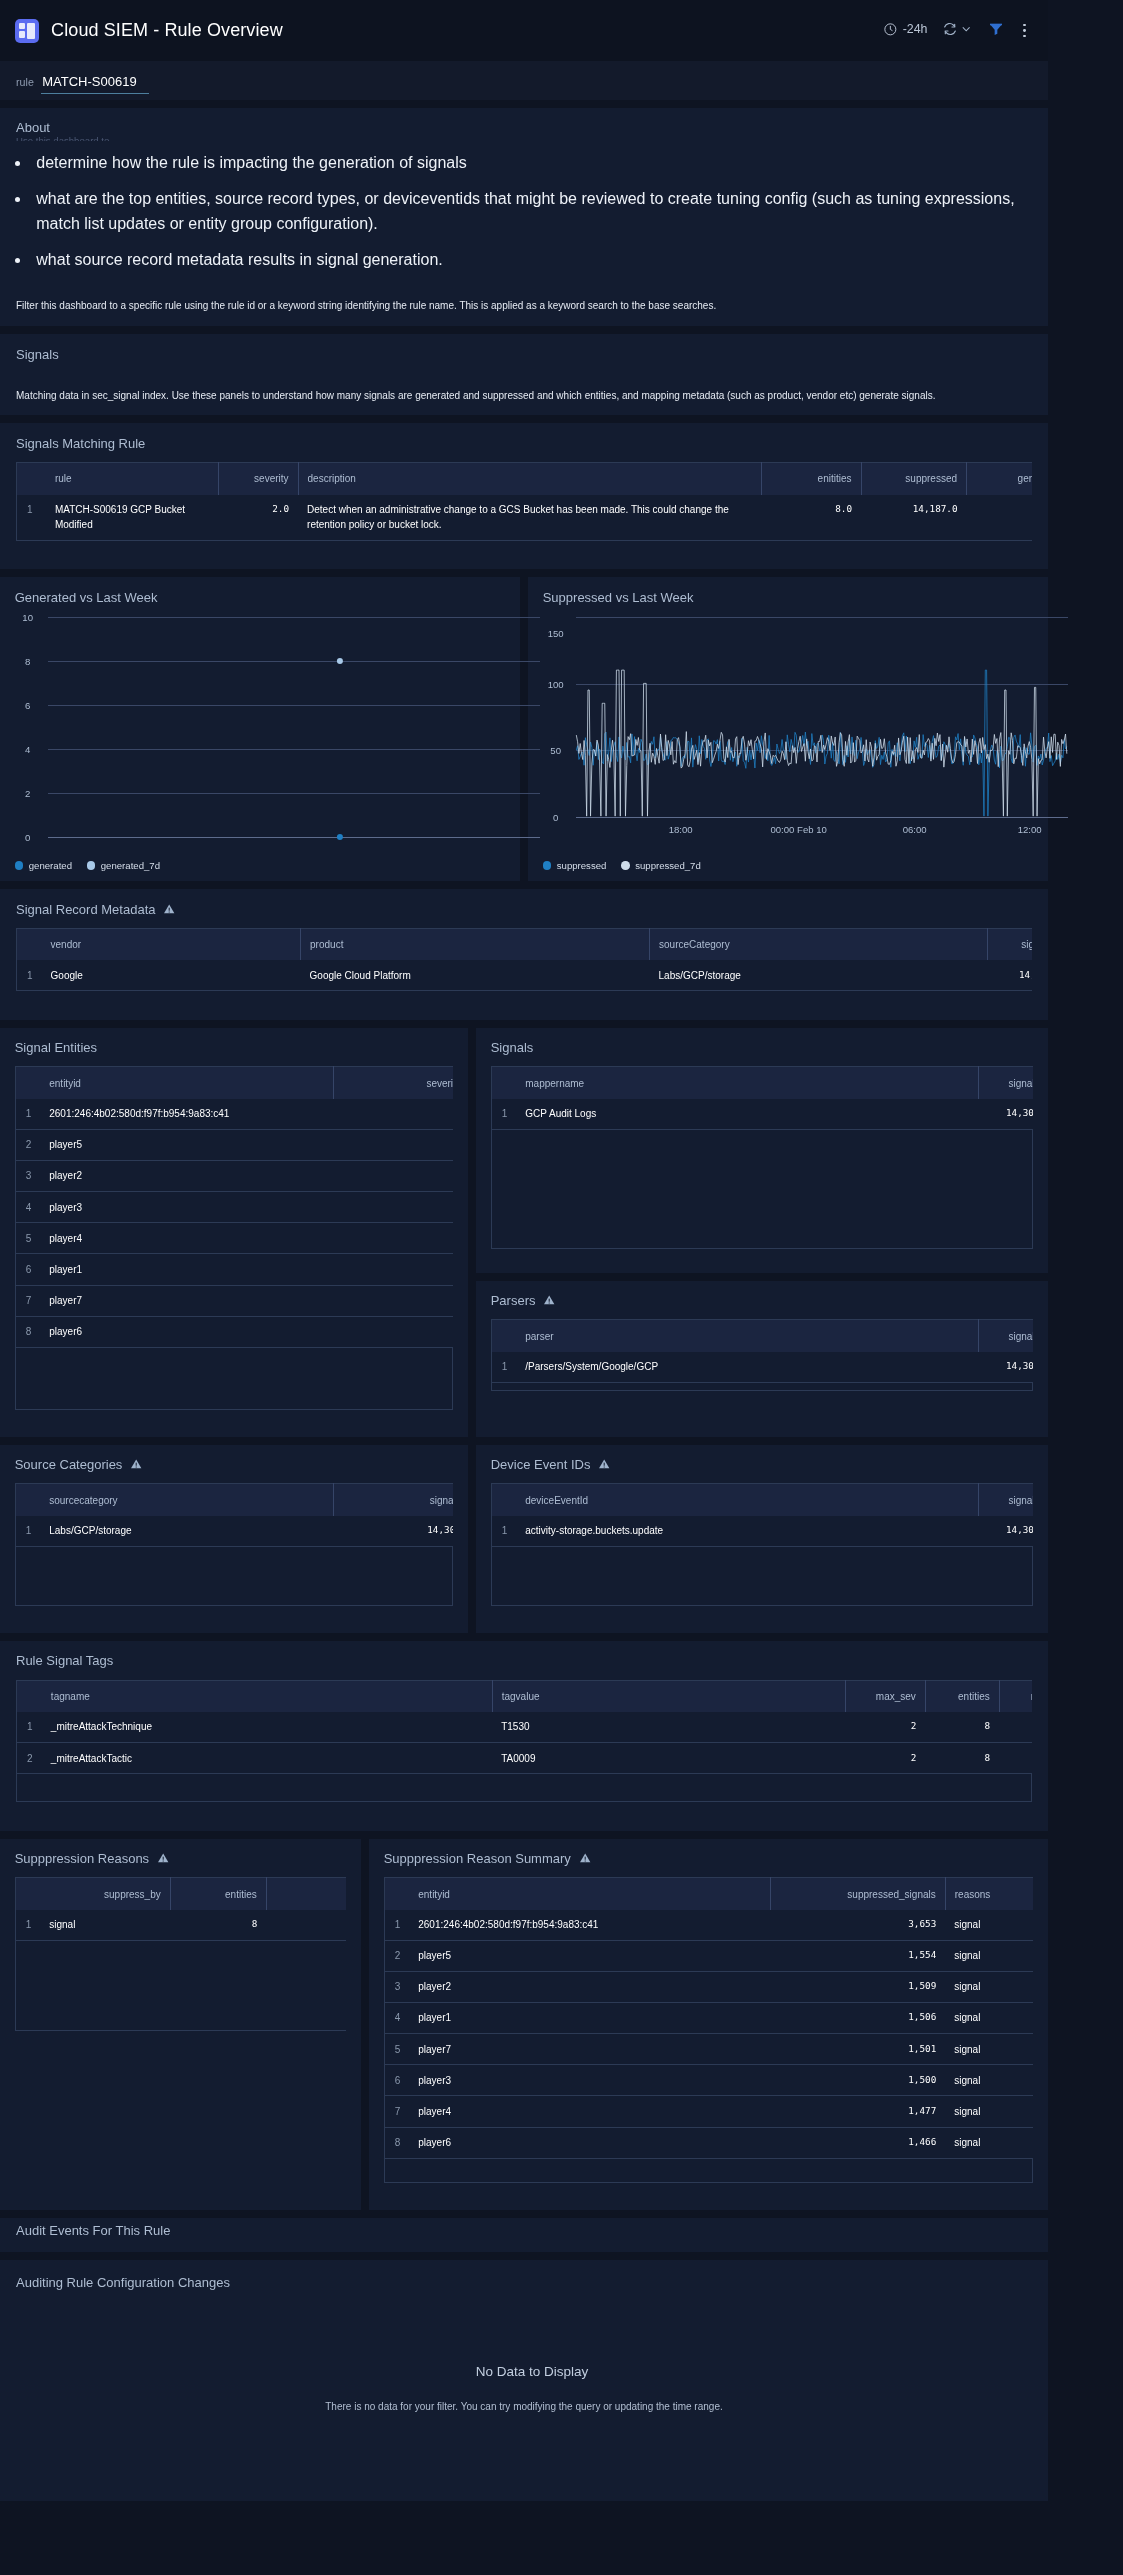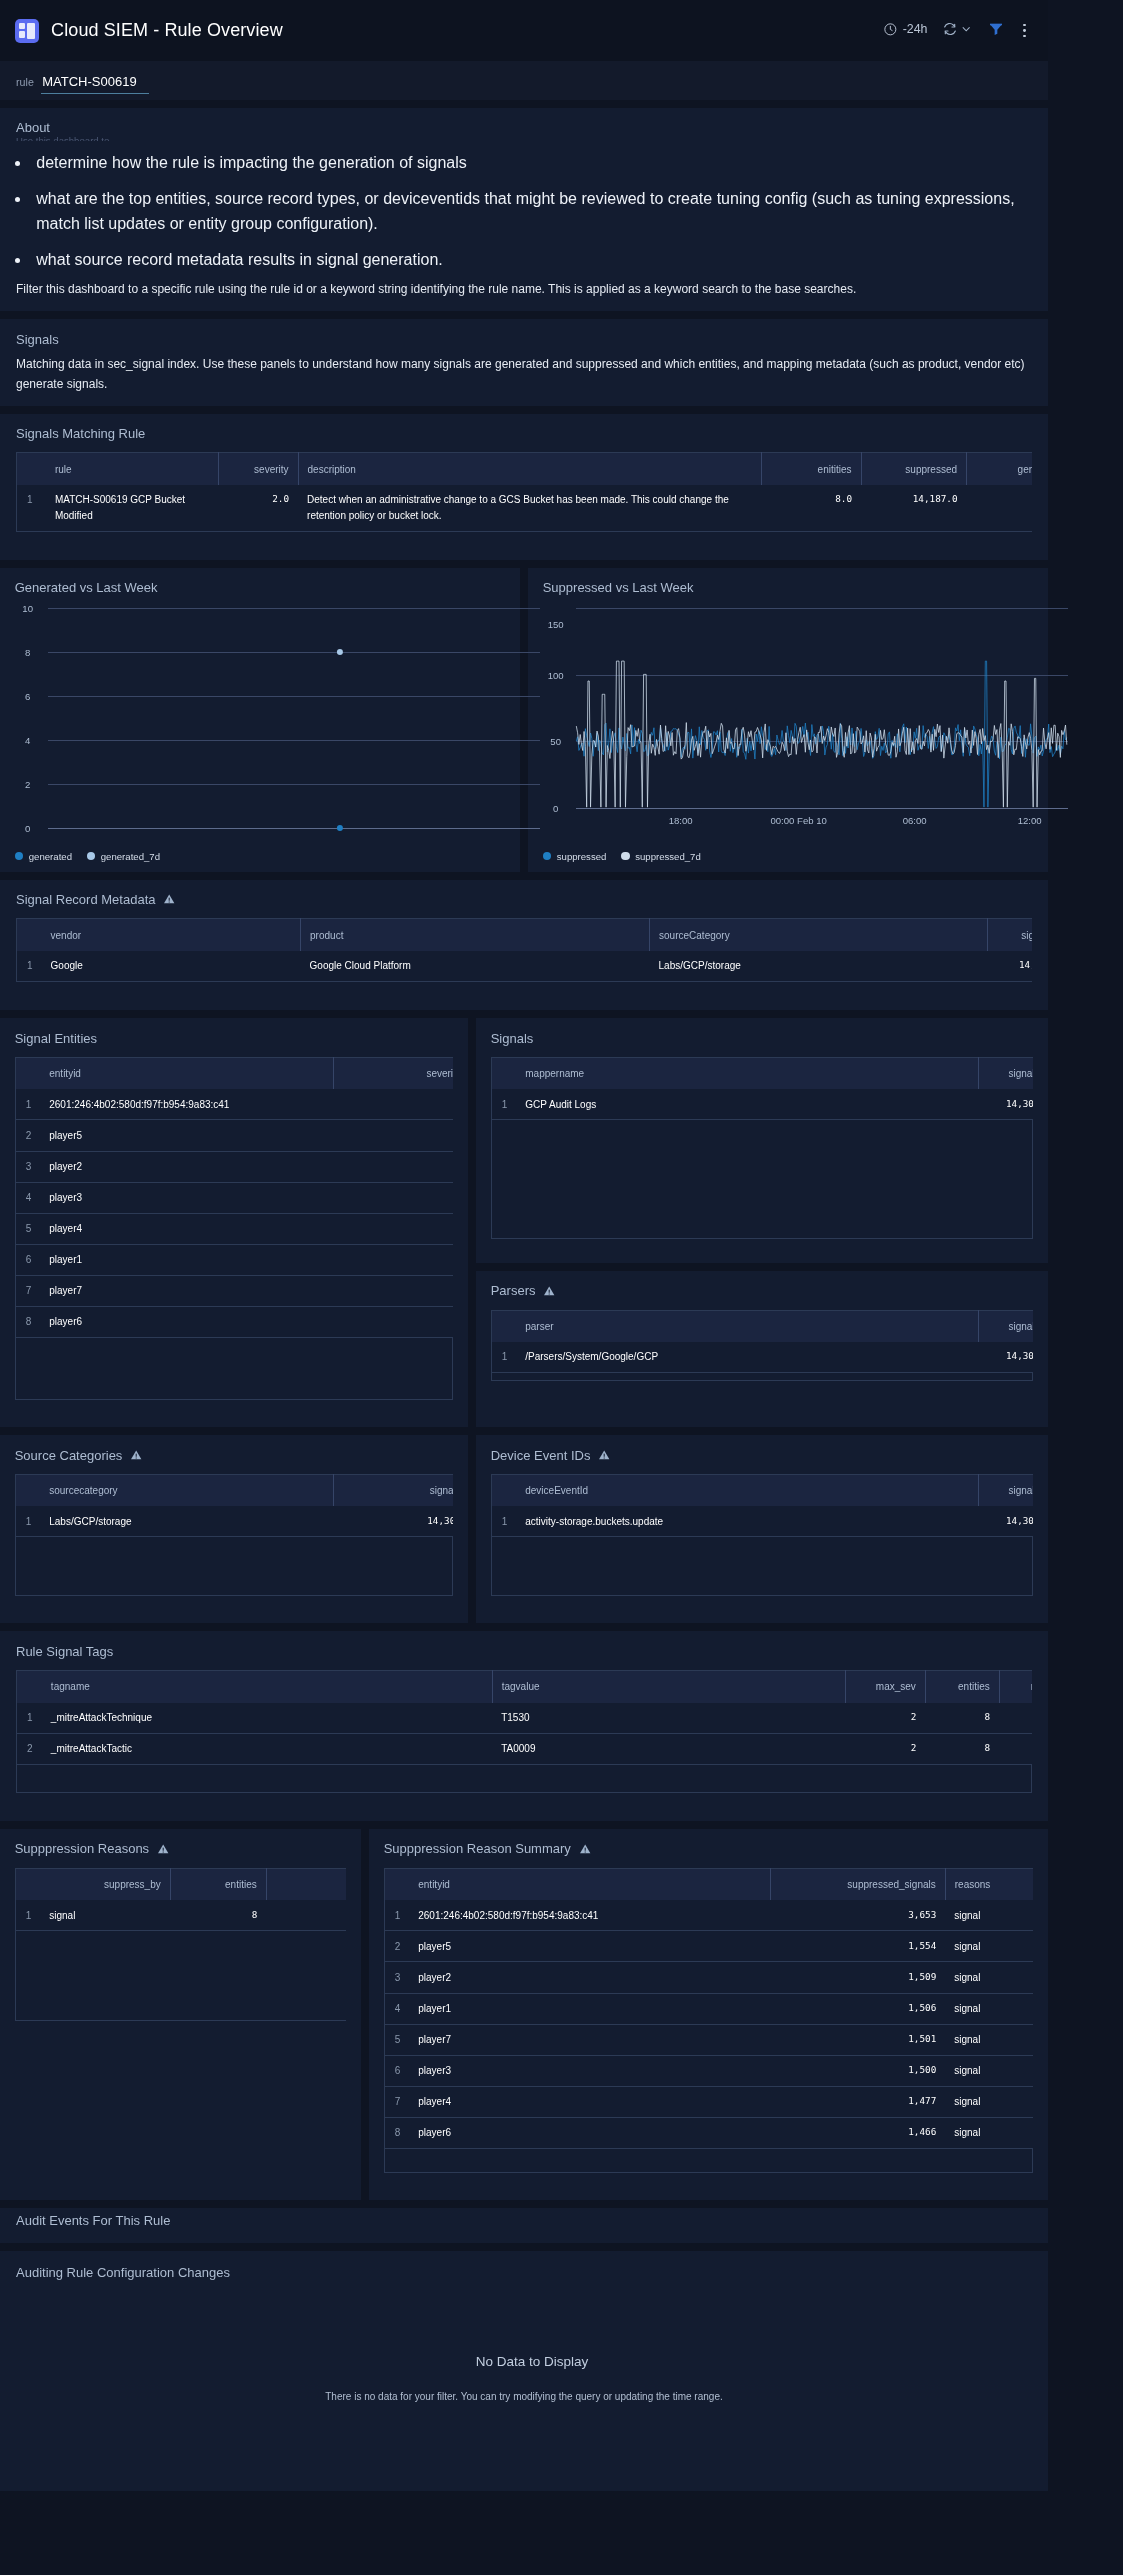--- a/index.html
+++ b/index.html
@@ -62,21 +62,21 @@
     padding: 0 12.4px 4px 1.1px;
     min-width: 101px;
   }
   .gap { height: 8px; background: #0e1422; }
   .section { background: #131c30; padding: 0 0 0 0; }
   .section-inner { padding: 12.4px 16px 11.3px 16px; }
   .sec-title {
     color: #aebdd2; font-size: 13px; font-weight: 400;
     display: flex; align-items: center; gap: 8px;
   }
-  .body-text { color: #e6ebf3; font-size: 12px; line-height: 1.65; margin-top: 8px; }
+  .body-text { color: #e6ebf3; font-size: 10px; line-height: 1.65; margin-top: 26px; }
   ul.about-list { margin: 9px 0 0 14.7px; }
   ul.about-list li { color: #eef2f8; font-size: 16px; line-height: 1.6; margin-bottom: 10px; padding-left: 5.6px; }
   ul.about-list li:last-child { margin-bottom: 2.3px; }
   .clip-line { height: 5.6px; overflow: hidden; color:#4a5672; font-size: 9.6px; }
   svg.warn { display:block; }
 
   
   .tbl { width: 100%; border-collapse: collapse; font-size: 10px; border: 0.6px solid #2c3a55; }
   .tbl thead th {
     background: #1b2540;

